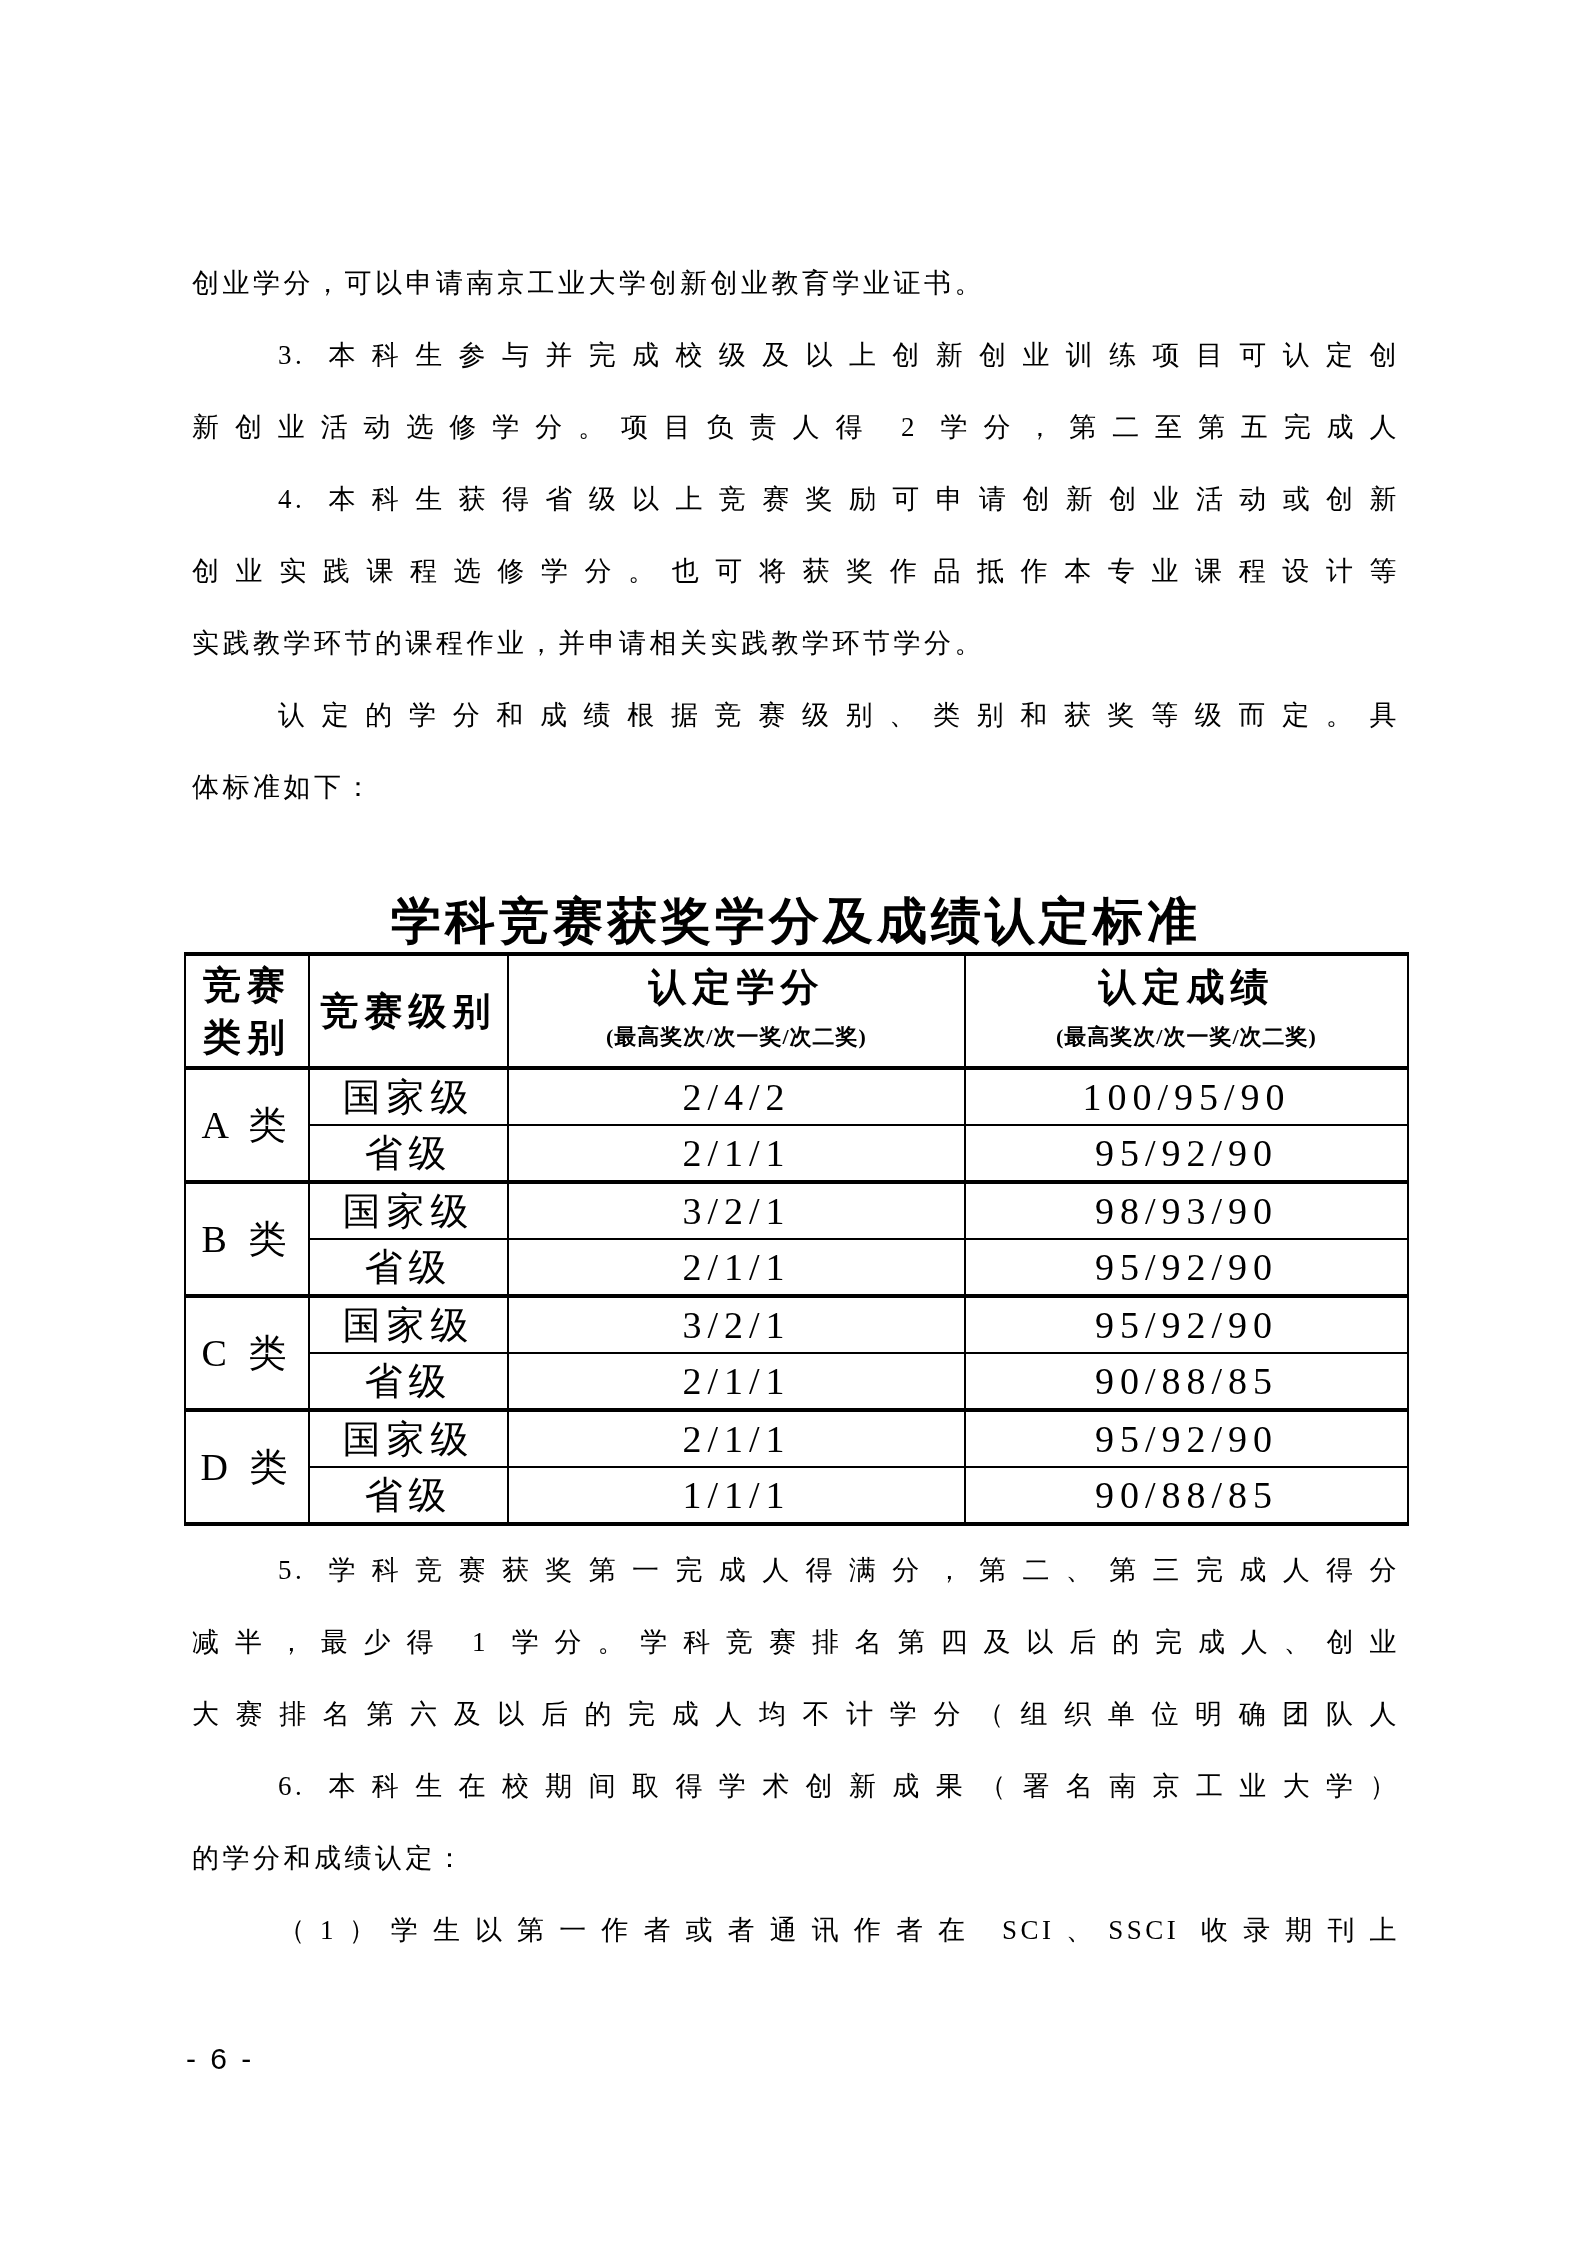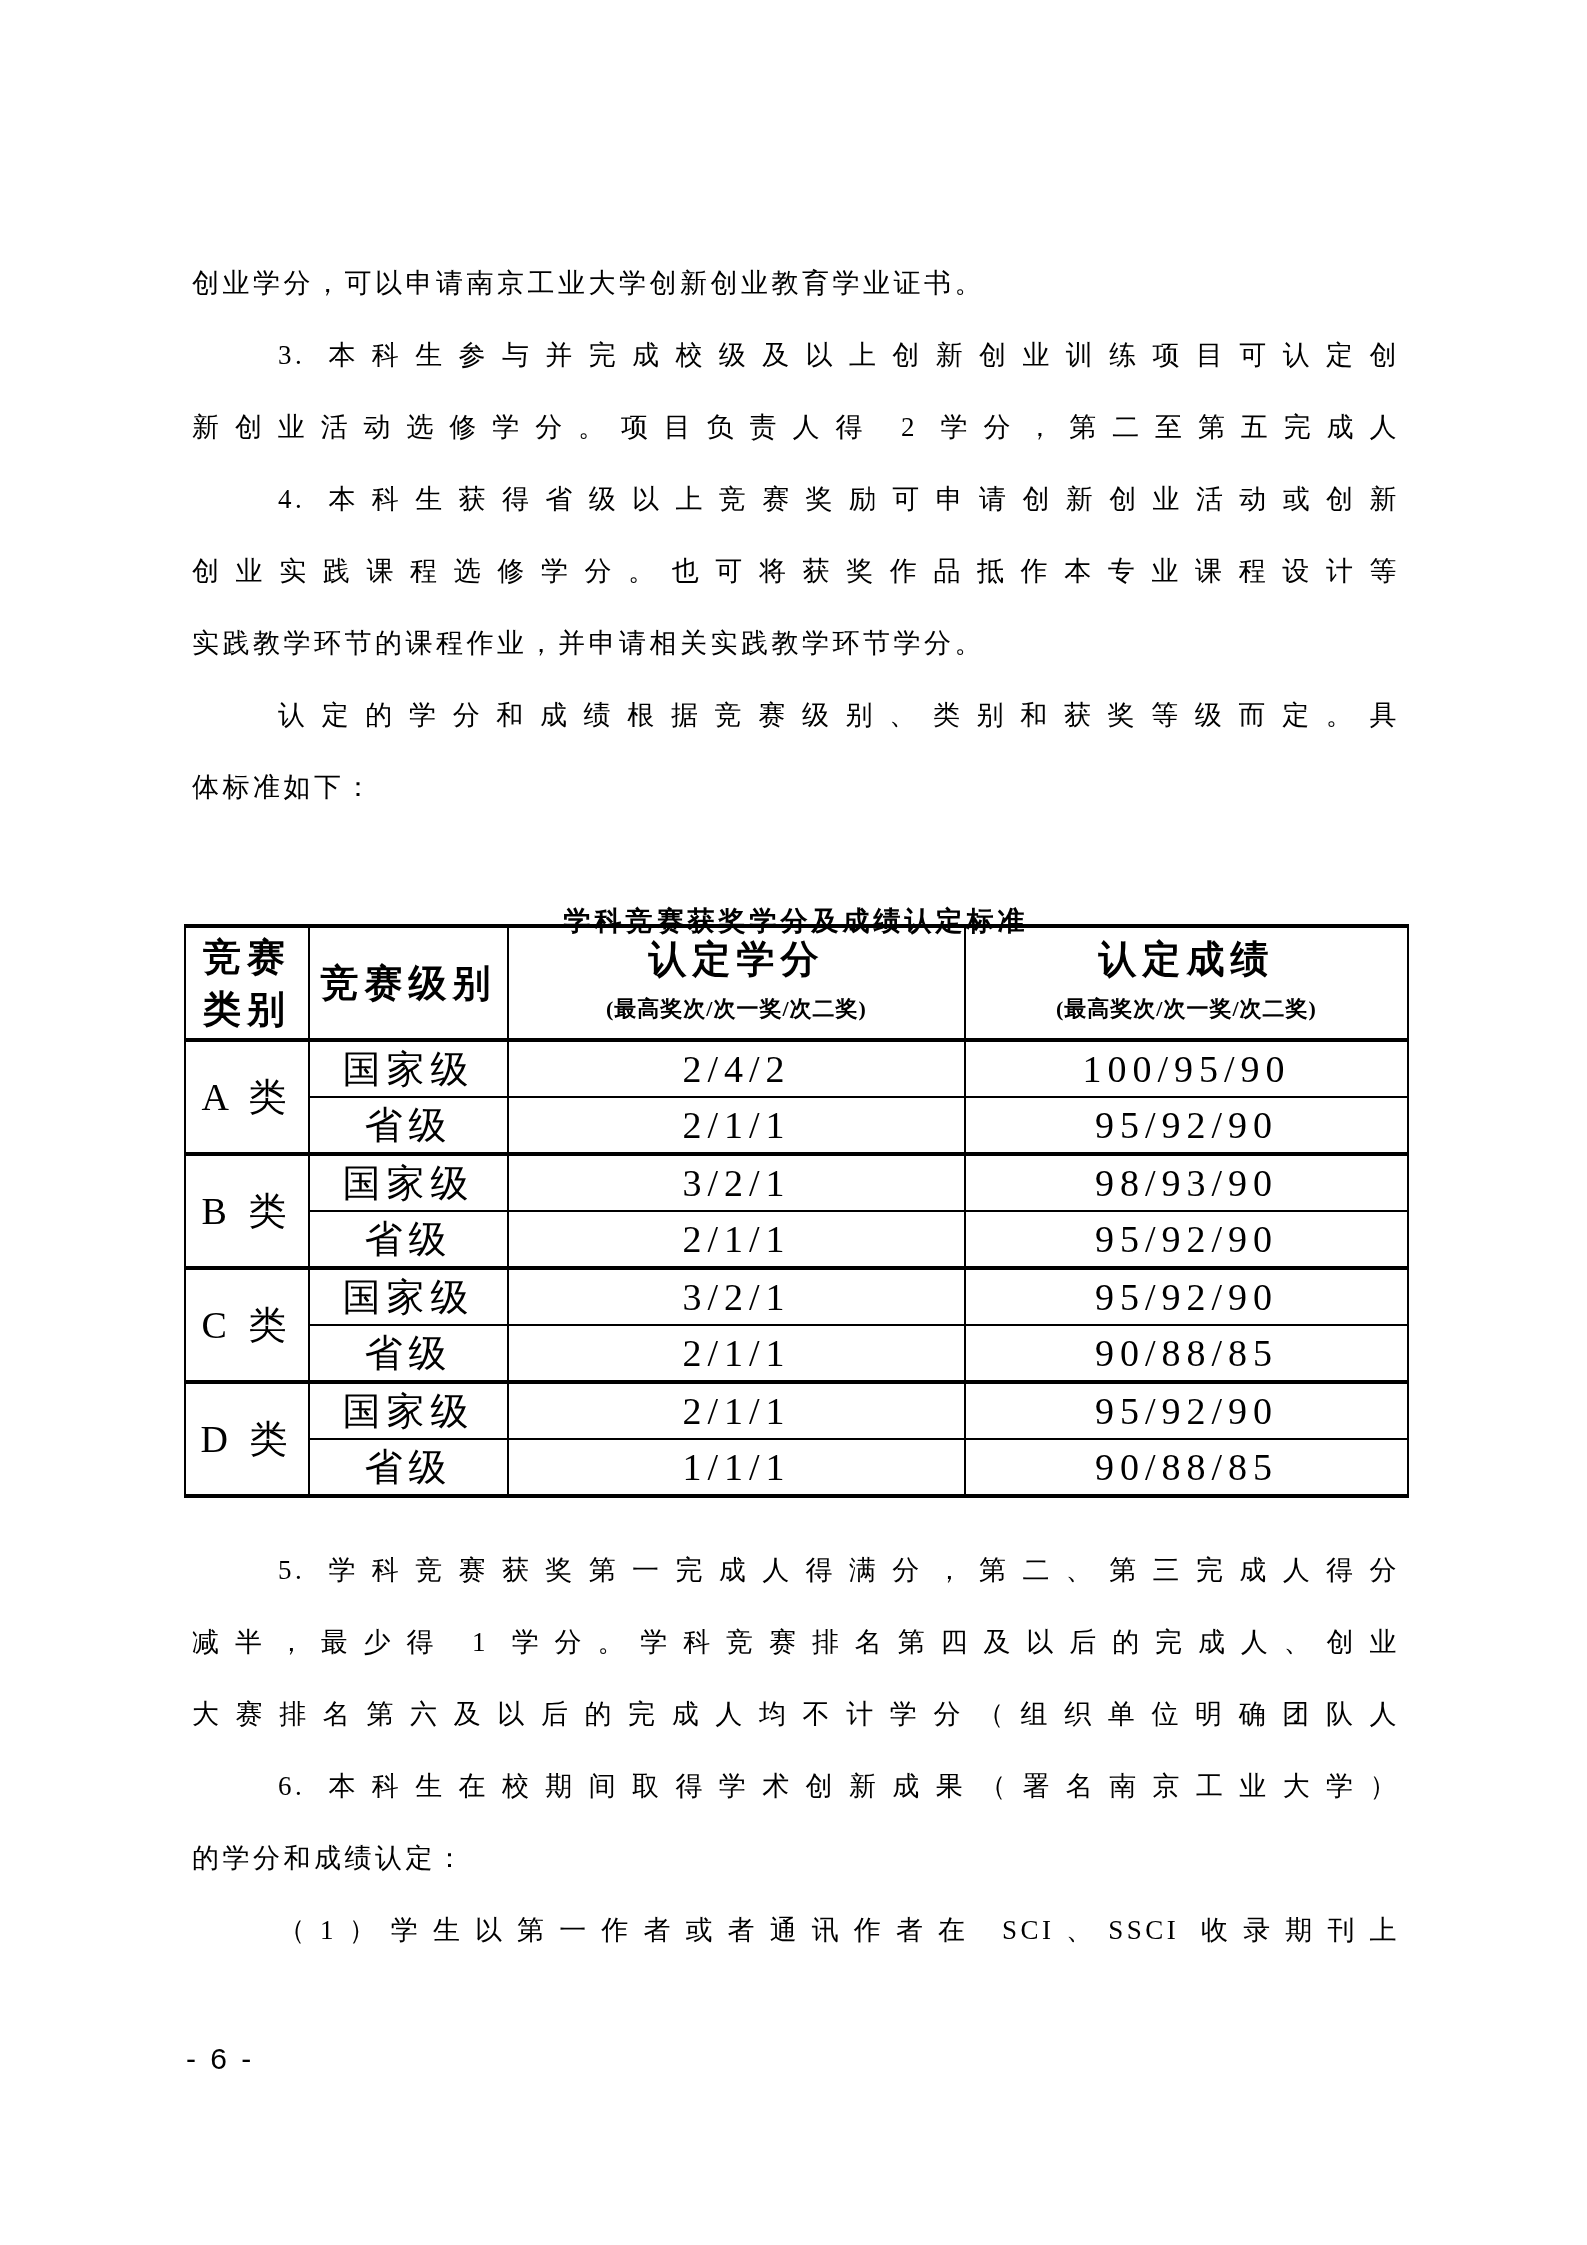--- a/index.html
+++ b/index.html
@@ -31,29 +31,29 @@
   .line.indent { text-indent: 86px; }
 
   .table-title {
     position: absolute;
     left: 192px;
     top: 893px;
     width: 1208px;
     height: 56px;
     line-height: 56px;
     text-align: center;
-    font-size: 27px;
+    font-size: 50px;
     font-weight: bold;
     letter-spacing: 4px;
   }
 
   table.credit-table {
     position: absolute;
     left: 184px;
-    top: 924px;
+    top: 952px;
     width: 1223px;
     border-collapse: collapse;
     table-layout: fixed;
     border: 2px solid #000;
     border-top: 4px solid #000;
     border-bottom: 4px solid #000;
   }
   table.credit-table th,
   table.credit-table td {
     border: 2px solid #000;

